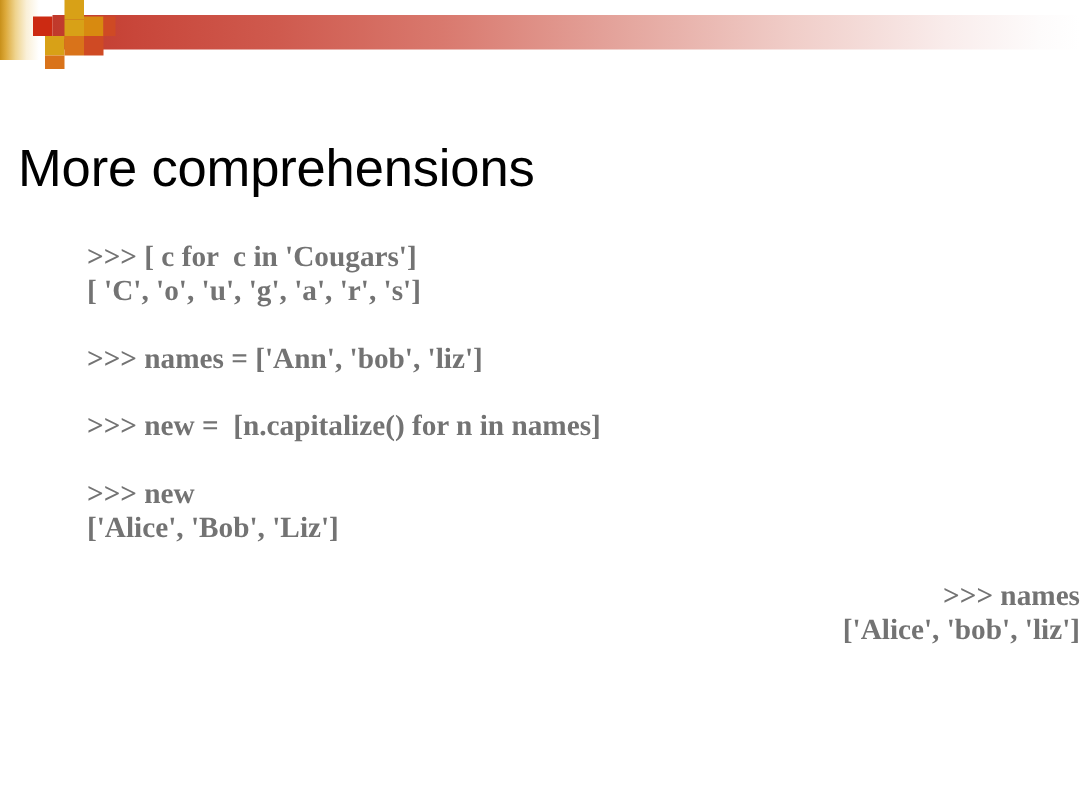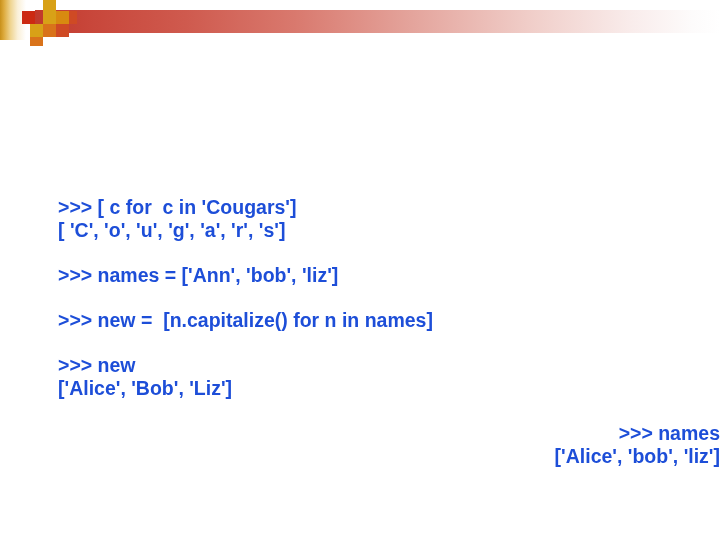--- a/index.html
+++ b/index.html
@@ -85,27 +85,26 @@
     letter-spacing: -0.1px;
     white-space: nowrap;
   }
 
   
   .code {
     position: absolute;
     left: 58px;
     top: 160px;
     width: 662px;
-    font-family: Liberation Sans, sans-serif;
+    font-family: Liberation Serif, serif;
     font-size: 19.5px;
     line-height: 23px;
     font-weight: bold;
-    color: #1d4ed8;
+    color: #737373;
     white-space: pre;
-    margin-top: 36px;
   }
 
   .code-group {
     margin-bottom: 22px;
   }
   .code-group:last-child { margin-bottom: 0; text-align: right; }
 
   .code-line {
     white-space: pre;
   }
@@ -122,16 +121,17 @@
     <div class="sq sq-b"></div>
     <div class="sq sq-c"></div>
     <div class="sq sq-d"></div>
     <div class="sq sq-e"></div>
     <div class="sq sq-f"></div>
     <div class="sq sq-g"></div>
     <div class="sq sq-h"></div>
     <div class="sq sq-i"></div>
   </div>
 
+  <h1 class="title">More comprehensions</h1>
 
   <div class="code"><div class="code-group"><div class="code-line">&gt;&gt;&gt; [ c for  c in 'Cougars']</div><div class="code-line">[ 'C', 'o', 'u', 'g', 'a', 'r', 's']</div></div><div class="code-group"><div class="code-line">&gt;&gt;&gt; names = ['Ann', 'bob', 'liz']</div></div><div class="code-group"><div class="code-line">&gt;&gt;&gt; new =  [n.capitalize() for n in names]</div></div><div class="code-group"><div class="code-line">&gt;&gt;&gt; new</div><div class="code-line">['Alice', 'Bob', 'Liz']</div></div><div class="code-group"><div class="code-line">&gt;&gt;&gt; names</div><div class="code-line">['Alice', 'bob', 'liz']</div></div></div>
 
 </div>
 
 </body></html>

